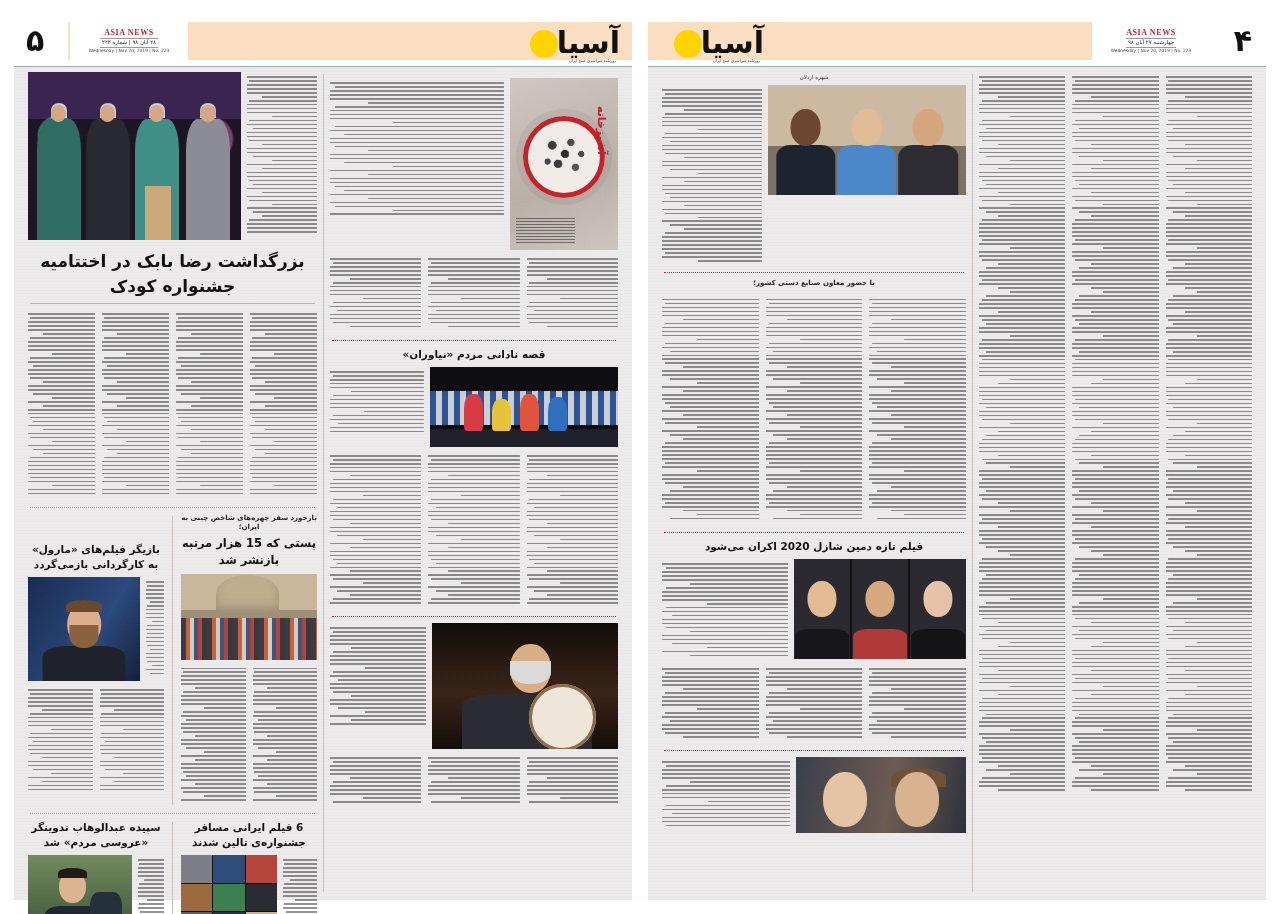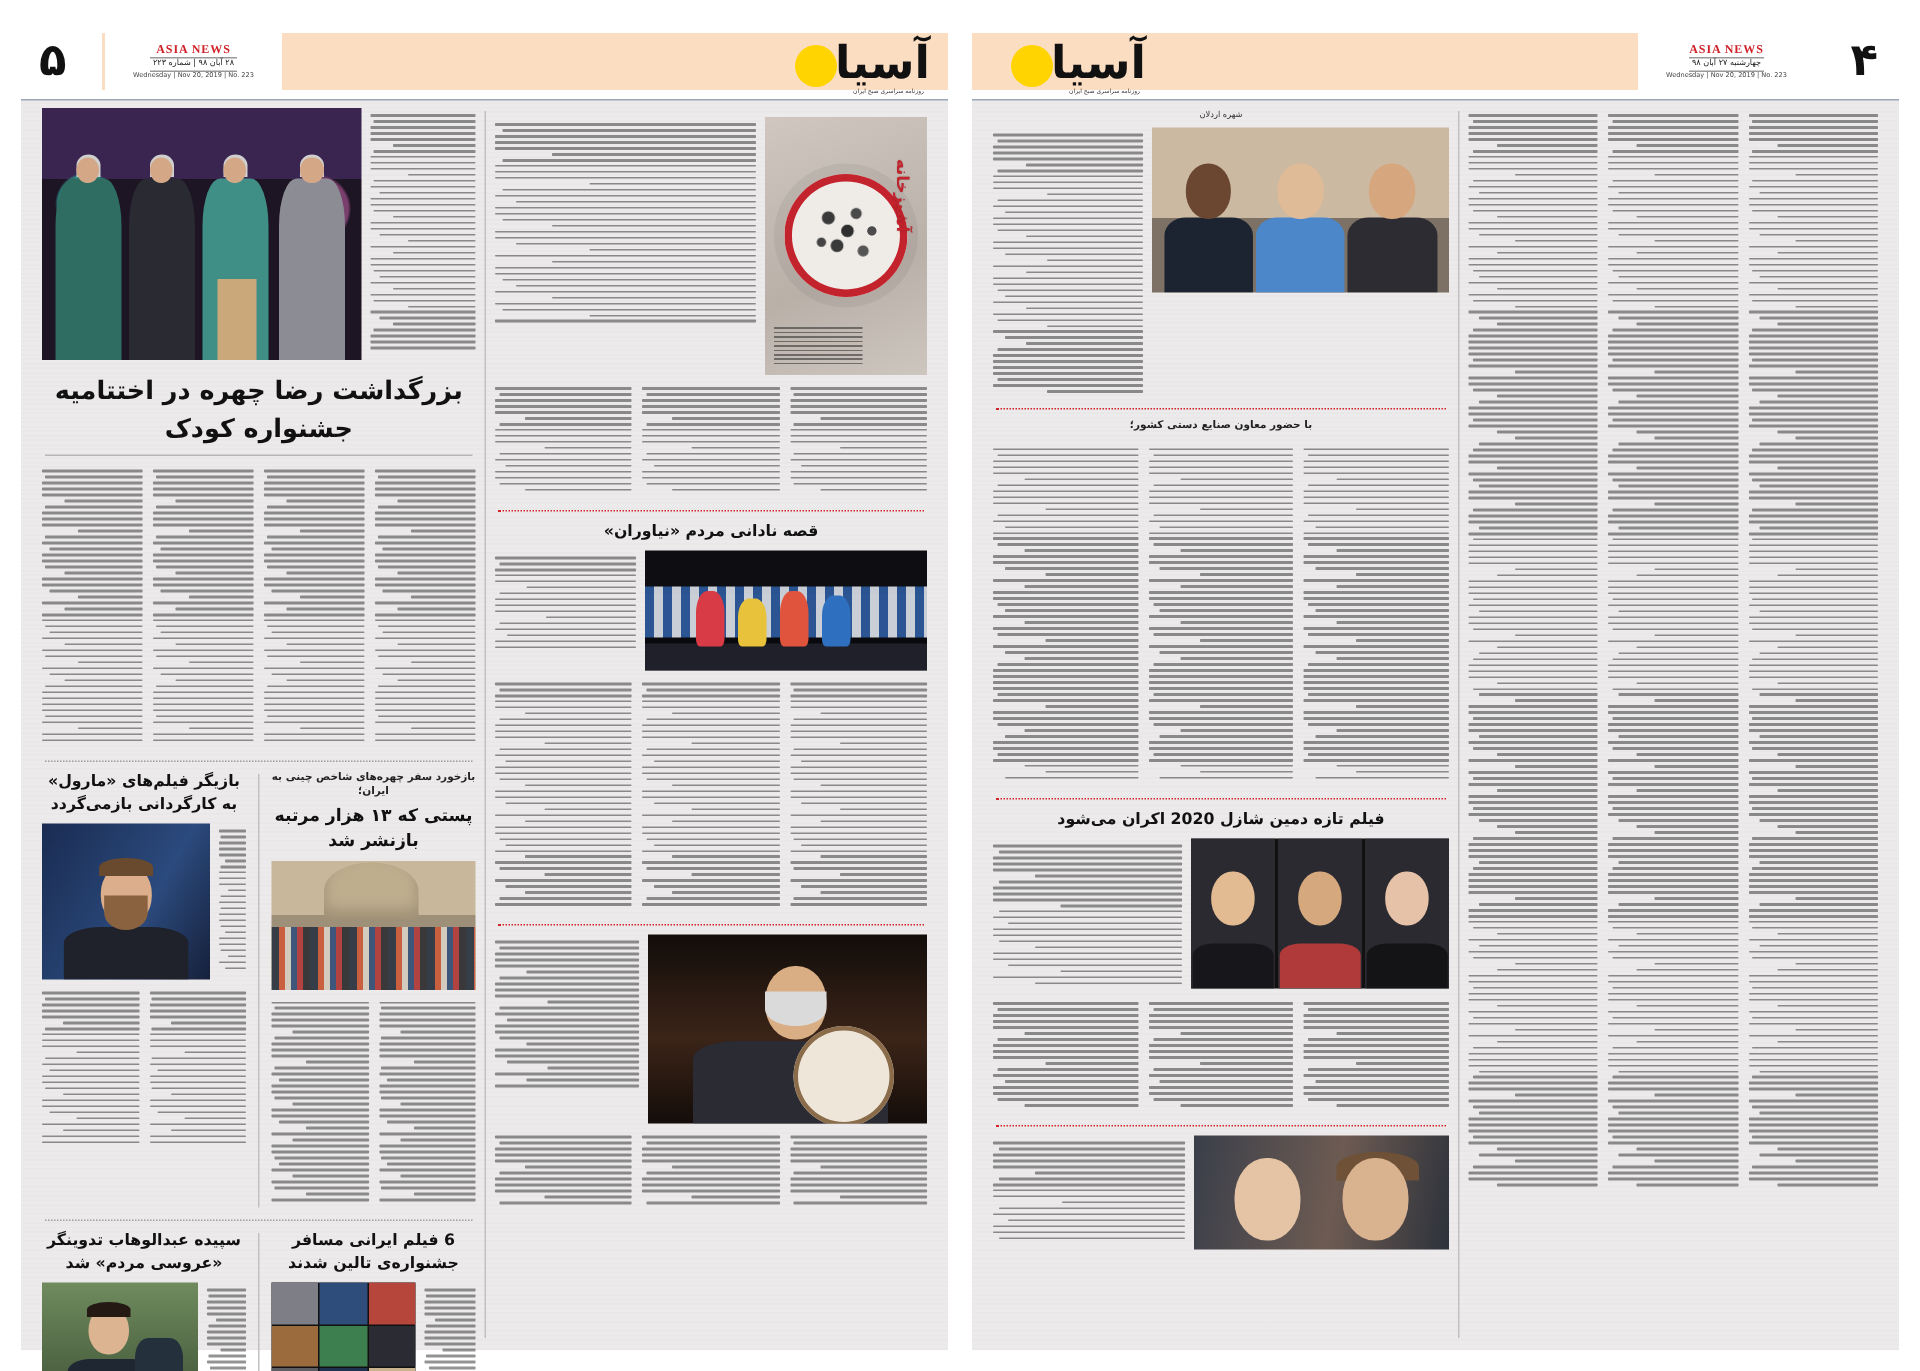--- a/index.html
+++ b/index.html
@@ -805,21 +805,21 @@
                 </div>
                 <div class="man" style="left:74%; background:#8c8c95;">
                   <div class="hair"></div>
                     <div class="head"></div>
                 </div>
                 <div style="position:absolute; left:55%; bottom:0; width:12%; height:32%; background:#caa87a;"></div>
               </div>
             </div>
           </div>
 
-          <div class="hl" style="font-size:17px; margin-top:9px; letter-spacing:-.4px;">بزرگداشت رضا چهره در اختتامیه جشنواره کودک</div>
+          <div class="hl" style="font-size:17px; margin-top:9px; letter-spacing:-.4px;">بزرگداشت رضا بابک در اختتامیه جشنواره کودک</div>
           <div class="hairline"></div>
 
           <div class="copycols" style="margin-top:2px;">
             <div class="copy">
               <i></i>
                 <i></i>
                 <i></i>
                 <i></i>
                 <i></i>
                 <i></i>
@@ -1009,21 +1009,21 @@
                 <i></i>
             </div>
           </div>
         </div>
 
         <div class="dotrule grey"></div>
 
         <div style="display:flex; gap:8px;">
           <div style="flex:1;">
             <div class="kicker">بازخورد سفر چهره‌های شاخص چینی به ایران؛</div>
-            <div class="hl hl-lg">پستی که ۱۳ هزار مرتبه بازنشر شد</div>
+            <div class="hl hl-lg">پستی که 15 هزار مرتبه بازنشر شد</div>
             <div class="photo ph-group" style="height:86px; margin-top:5px;">
               <div class="dome"></div>
               <div class="crowd"></div>
             </div>
             <div class="copycols" style="margin-top:4px;">
               <div class="copy">
                 <i></i>
                   <i></i>
                   <i></i>
                   <i></i>
@@ -1092,21 +1092,21 @@
                 <i></i>
                   <i></i>
                   <i></i>
                   <i></i>
               </div>
             </div>
           </div>
 
           <div class="vdiv"></div>
 
-          <div style="flex:1;">
+          <div style="flex:1;margin-top:28px;">
             <div class="hl hl-md">بازیگر فیلم‌های «مارول» به کارگردانی بازمی‌گردد</div>
             <div style="display:flex; gap:6px; margin-top:5px;">
               <div style="flex:1;">
                 <div class="copy">
                   <i></i>
                     <i></i>
                     <i></i>
                     <i></i>
                     <i></i>
                     <i></i>

